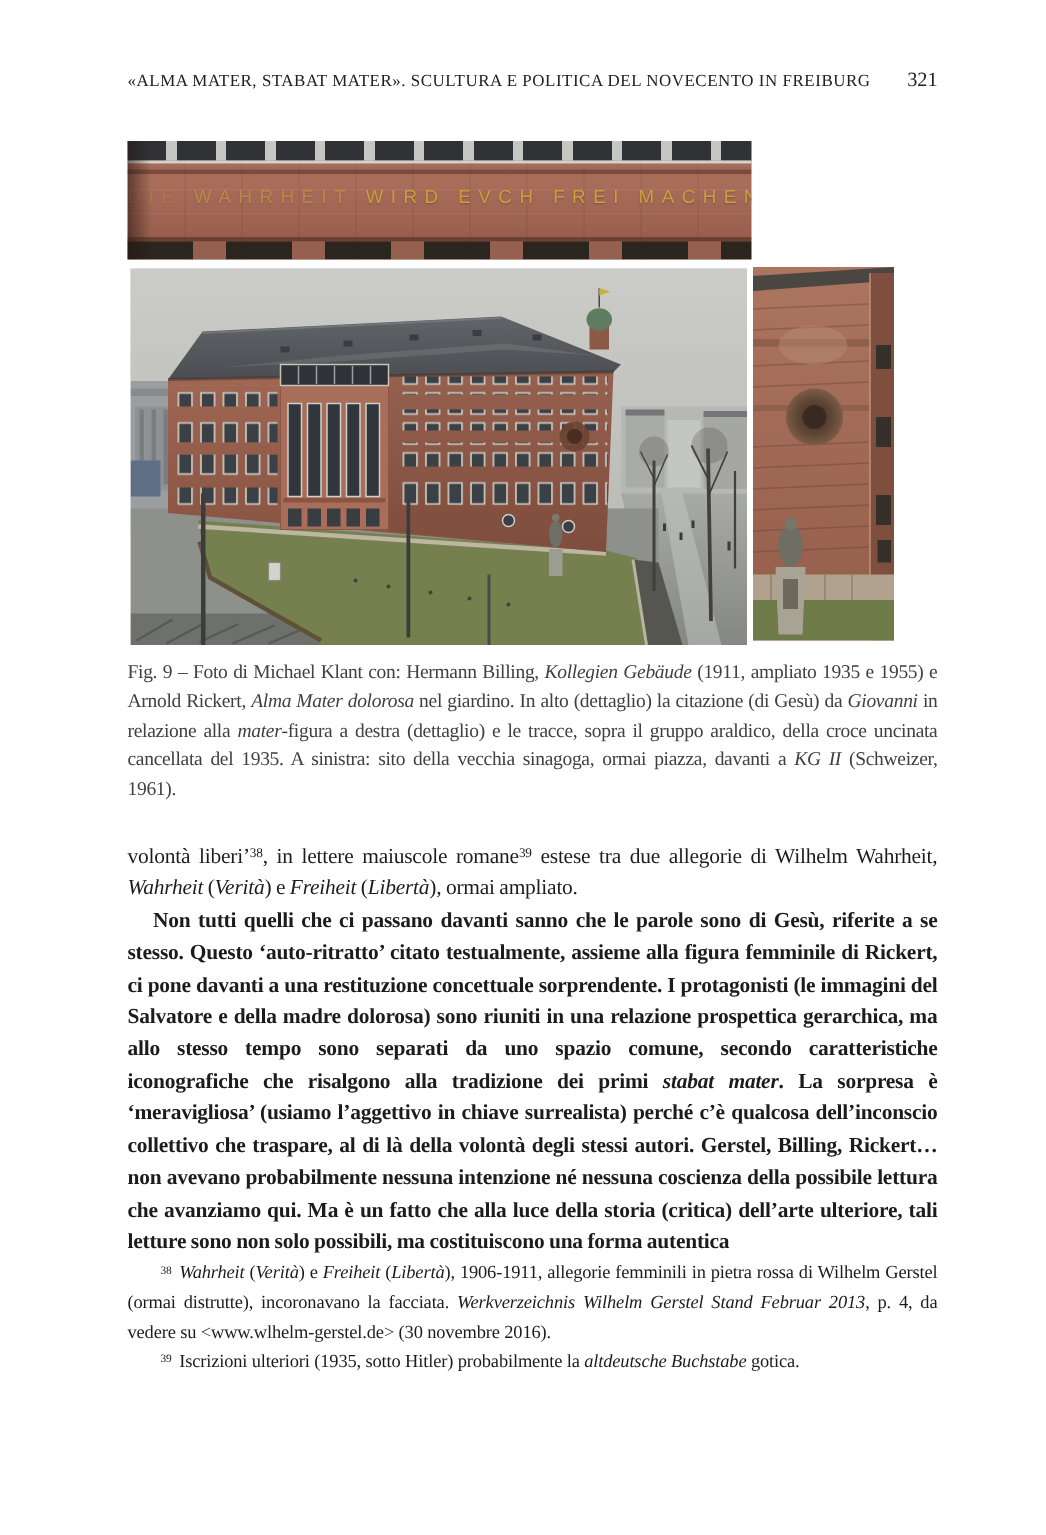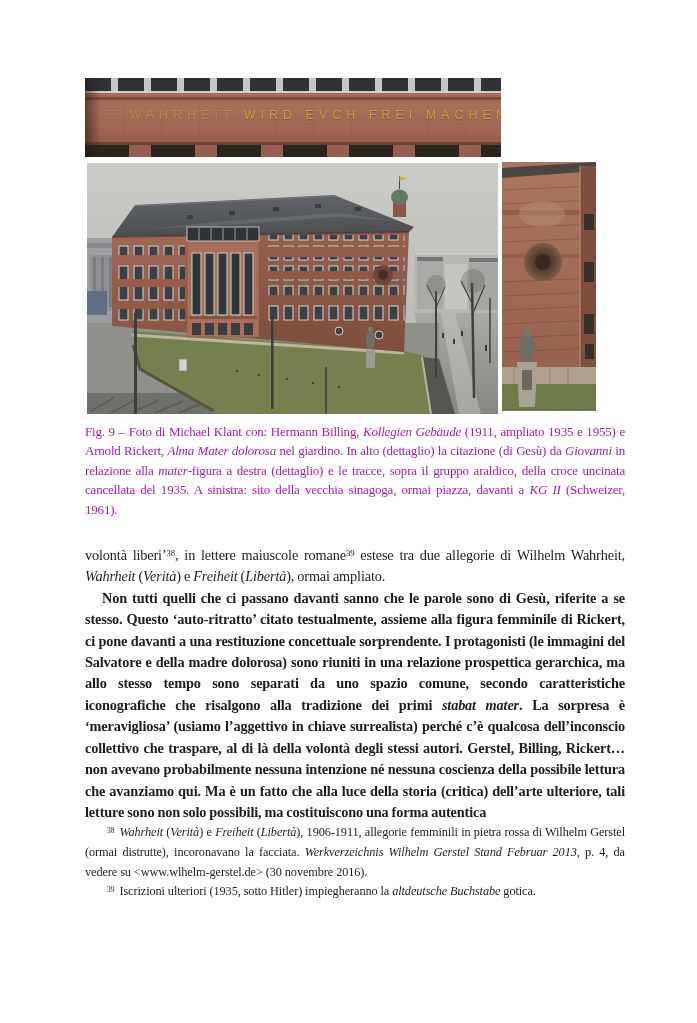--- a/index.html
+++ b/index.html
@@ -53,21 +53,21 @@
     white-space:nowrap;
   }
   .photo-main{left:2px;top:85px;width:411px;height:251px;background:#c4c5c1;}
   .photo-right{left:417px;top:84px;width:94px;height:249px;background:#a5705c;}
   .photo svg{display:block;}
 
   
   .figure-caption{
     width:540px;margin-top:8px;
     font-size:13px;line-height:19.4px;letter-spacing:-0.2px;
-    text-align:justify;color:#a21caf;
+    text-align:justify;color:#404040;
   }
   
   .body-text{width:540px;margin-top:26px;
     font-size:14.3px;line-height:21.4px;letter-spacing:-0.15px;word-spacing:-0.4px;
     text-align:justify;}
   .para{margin:0;}
   .para.indent{text-indent:17px;font-weight:bold;}
   .it{font-style:italic;}
   sup{font-size:0.62em;line-height:0;position:relative;top:-0.45em;vertical-align:baseline;}
 
@@ -76,20 +76,24 @@
     font-size:12.3px;line-height:19.6px;letter-spacing:-0.1px;
     text-align:justify;}
   .footnote{text-indent:22px;margin:0;}
   .footnote sup{margin-right:5px;}
 </style>
 </head>
 <body>
 
 <div class="page">
 
+  <div class="running-head">
+    <span class="running-title">«ALMA MATER, STABAT MATER». SCULTURA E POLITICA DEL NOVECENTO IN FREIBURG</span>
+    <span class="page-number">321</span>
+  </div>
 
   <div class="figure">
 
     <div class="photo photo-top">
       <div class="masonry"></div>
       <div class="win-row-top"></div>
       <div class="cornice"></div>
       <div class="inscription"><span style="opacity: 0.22;">DIE </span><span style="opacity: 0.55;">WAHRHEIT </span><span style="opacity: 1;">WIRD EVCH FREI MACHEN</span></div>
       <div class="ledge"></div>
       <div class="win-row-bottom"></div>
@@ -330,16 +334,16 @@
 
   <p class="figure-caption"><span>Fig. 9 – Foto di Michael Klant con: Hermann Billing, </span><span class="it">Kollegien Gebäude</span><span> (1911, ampliato 1935 e 1955) e Arnold Rickert, </span><span class="it">Alma Mater dolorosa</span><span> nel giardino. In alto (dettaglio) la citazione (di Gesù) da </span><span class="it">Giovanni</span><span> in relazione alla </span><span class="it">mater</span><span>-figura a destra (dettaglio) e le tracce, sopra il gruppo araldico, della croce uncinata cancellata del 1935. A sinistra: sito della vecchia sinagoga, ormai piazza, davanti a </span><span class="it">KG II</span><span> (Schweizer, 1961).</span></p>
 
   <div class="body-text">
     <p class="para"><span>volontà liberi’</span><sup>38</sup><span>, in lettere maiuscole romane</span><sup>39</sup><span> estese tra due allegorie di Wilhelm Wahrheit, </span><span class="it">Wahrheit</span><span> (</span><span class="it">Verità</span><span>) e </span><span class="it">Freiheit</span><span> (</span><span class="it">Libertà</span><span>), ormai ampliato.</span></p>
     <p class="para indent"><span>Non tutti quelli che ci passano davanti sanno che le parole sono di Gesù, riferite a se stesso. Questo ‘auto-ritratto’ citato testualmente, assieme alla figura femminile di Rickert, ci pone davanti a una restituzione concettuale sorprendente. I protagonisti (le immagini del Salvatore e della madre dolorosa) sono riuniti in una relazione prospettica gerarchica, ma allo stesso tempo sono separati da uno spazio comune, secondo caratteristiche iconografiche che risalgono alla tradizione dei primi </span><span class="it">stabat mater</span><span>. La sorpresa è ‘meravigliosa’ (usiamo l’aggettivo in chiave surrealista) perché c’è qualcosa dell’inconscio collettivo che traspare, al di là della volontà degli stessi autori. Gerstel, Billing, Rickert… non avevano probabilmente nessuna intenzione né nessuna coscienza della possibile lettura che avanziamo qui. Ma è un fatto che alla luce della storia (critica) dell’arte ulteriore, tali letture sono non solo possibili, ma costituiscono una forma autentica</span></p>
   </div>
 
   <div class="footnotes">
     <p class="footnote"><sup>38</sup><span><span class="it">Wahrheit</span><span> (</span><span class="it">Verità</span><span>) e </span><span class="it">Freiheit</span><span> (</span><span class="it">Libertà</span><span>), 1906-1911, allegorie femminili in pietra rossa di Wilhelm Gerstel (ormai distrutte), incoronavano la facciata. </span><span class="it">Werkverzeichnis Wilhelm Gerstel Stand Februar 2013</span><span>, p. 4, da vedere su &lt;www.wlhelm-gerstel.de&gt; (30 novembre 2016).</span></span></p>
-    <p class="footnote"><sup>39</sup><span><span>Iscrizioni ulteriori (1935, sotto Hitler) impiegheranno la </span><span class="it">altdeutsche Buchstabe</span><span> gotica.</span></span></p>
+    <p class="footnote"><sup>39</sup><span><span>Iscrizioni ulteriori (1935, sotto Hitler) probabilmente la </span><span class="it">altdeutsche Buchstabe</span><span> gotica.</span></span></p>
   </div>
 
 </div>
 
 </body></html>

